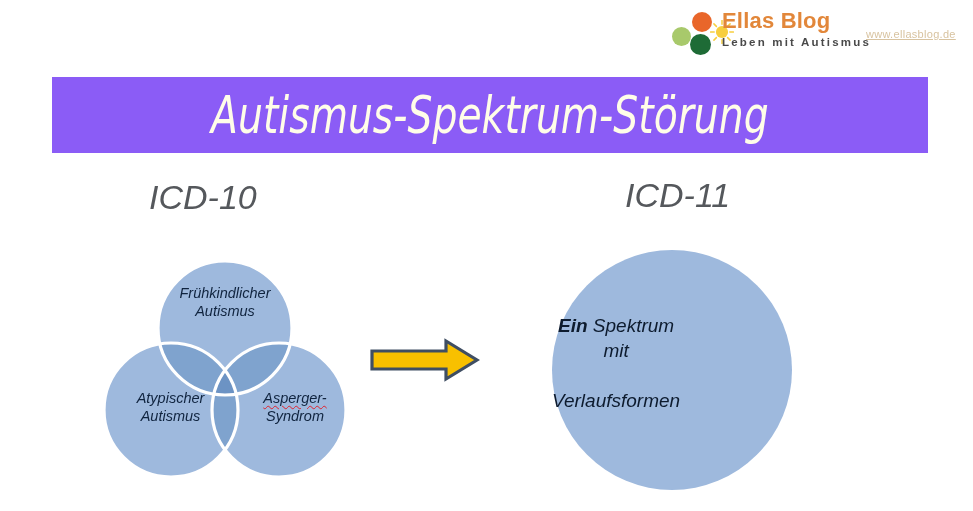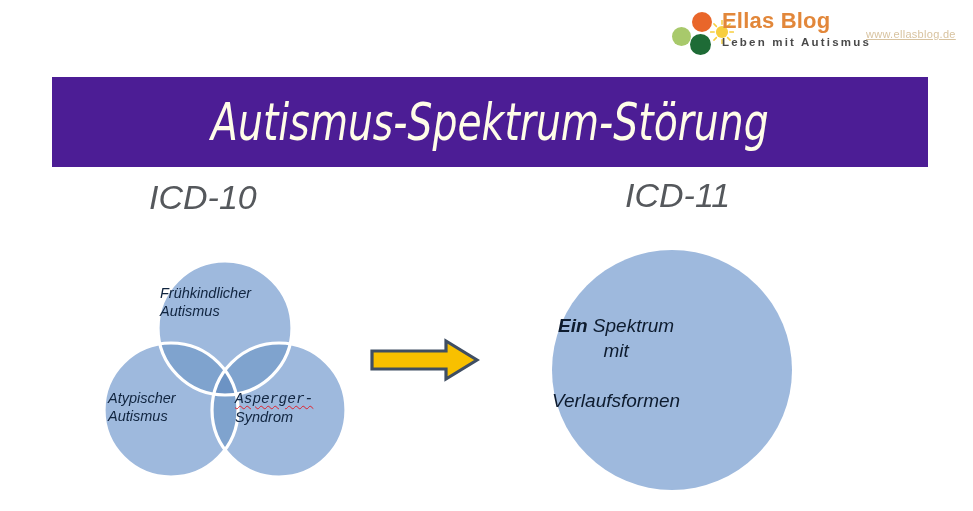--- a/index.html
+++ b/index.html
@@ -83,22 +83,22 @@
     white-space: nowrap;
     text-decoration: underline;
   }
 
   
   #title-banner {
     position: absolute;
     left: 52px;
     top: 77px;
     width: 876px;
-    height: 90px;
-    background: #4c1d95;
+    height: 76px;
+    background: #8b5cf6;
     display: flex;
     align-items: center;
     justify-content: center;
   }
   #title-text {
     font-family: "DejaVu Sans Condensed", "Liberation Sans Narrow", "Liberation Sans", sans-serif;
     font-style: italic;
     font-size: 52px;
     color: #FFFDE8;
     white-space: nowrap;
@@ -126,33 +126,32 @@
     width: 250px;
     height: 228px;
   }
   #venn svg { display: block; }
 
   .venn-label {
     position: absolute;
     font-style: italic;
     font-size: 14.5px;
     color: #10243F;
-    text-align: left;
+    text-align: center;
     line-height: 18px;
     white-space: nowrap;
   }
   #venn-label-top    { left: 60px;  top: 29px;  width: 130px; }
   #venn-label-left   { left: 8px;   top: 134px; width: 125px; }
   #venn-label-right  { left: 135px; top: 134px; width: 120px; }
 
   .spell-error {
     text-decoration: underline wavy #E0202B;
     text-decoration-thickness: 1px;
     text-underline-offset: 2px;
-    font-family: Liberation Mono, monospace;
   }
 
   
   #arrow {
     position: absolute;
     left: 370px;
     top: 338px;
     width: 110px;
     height: 44px;
   }

